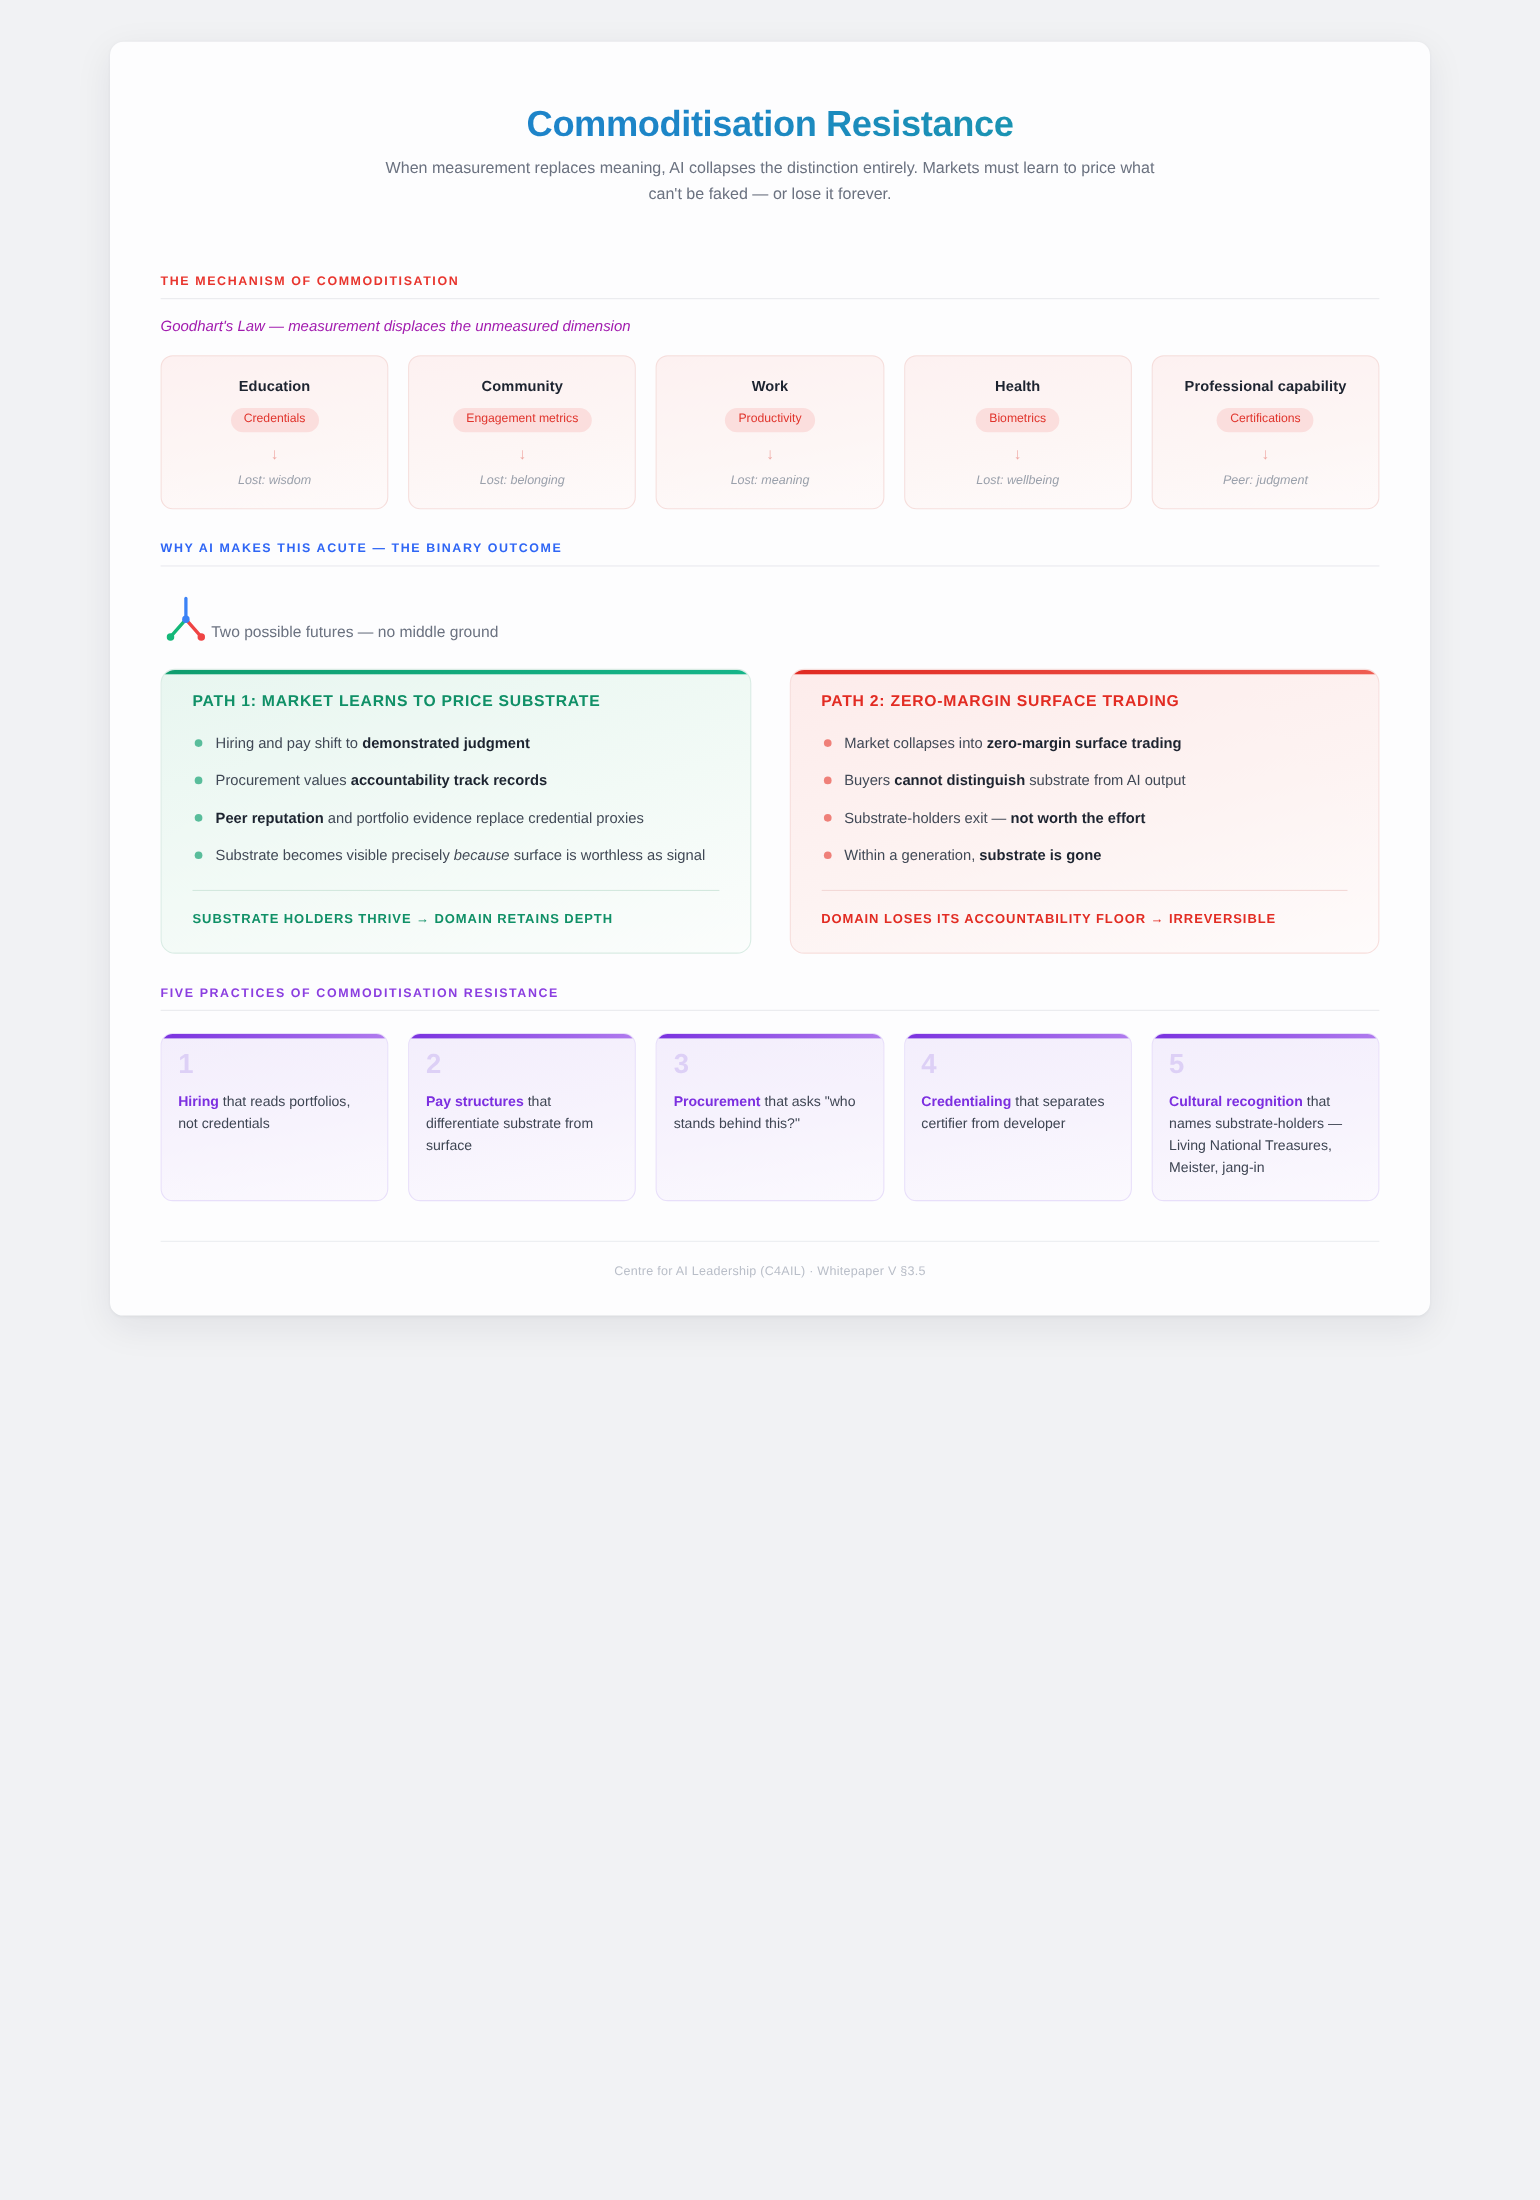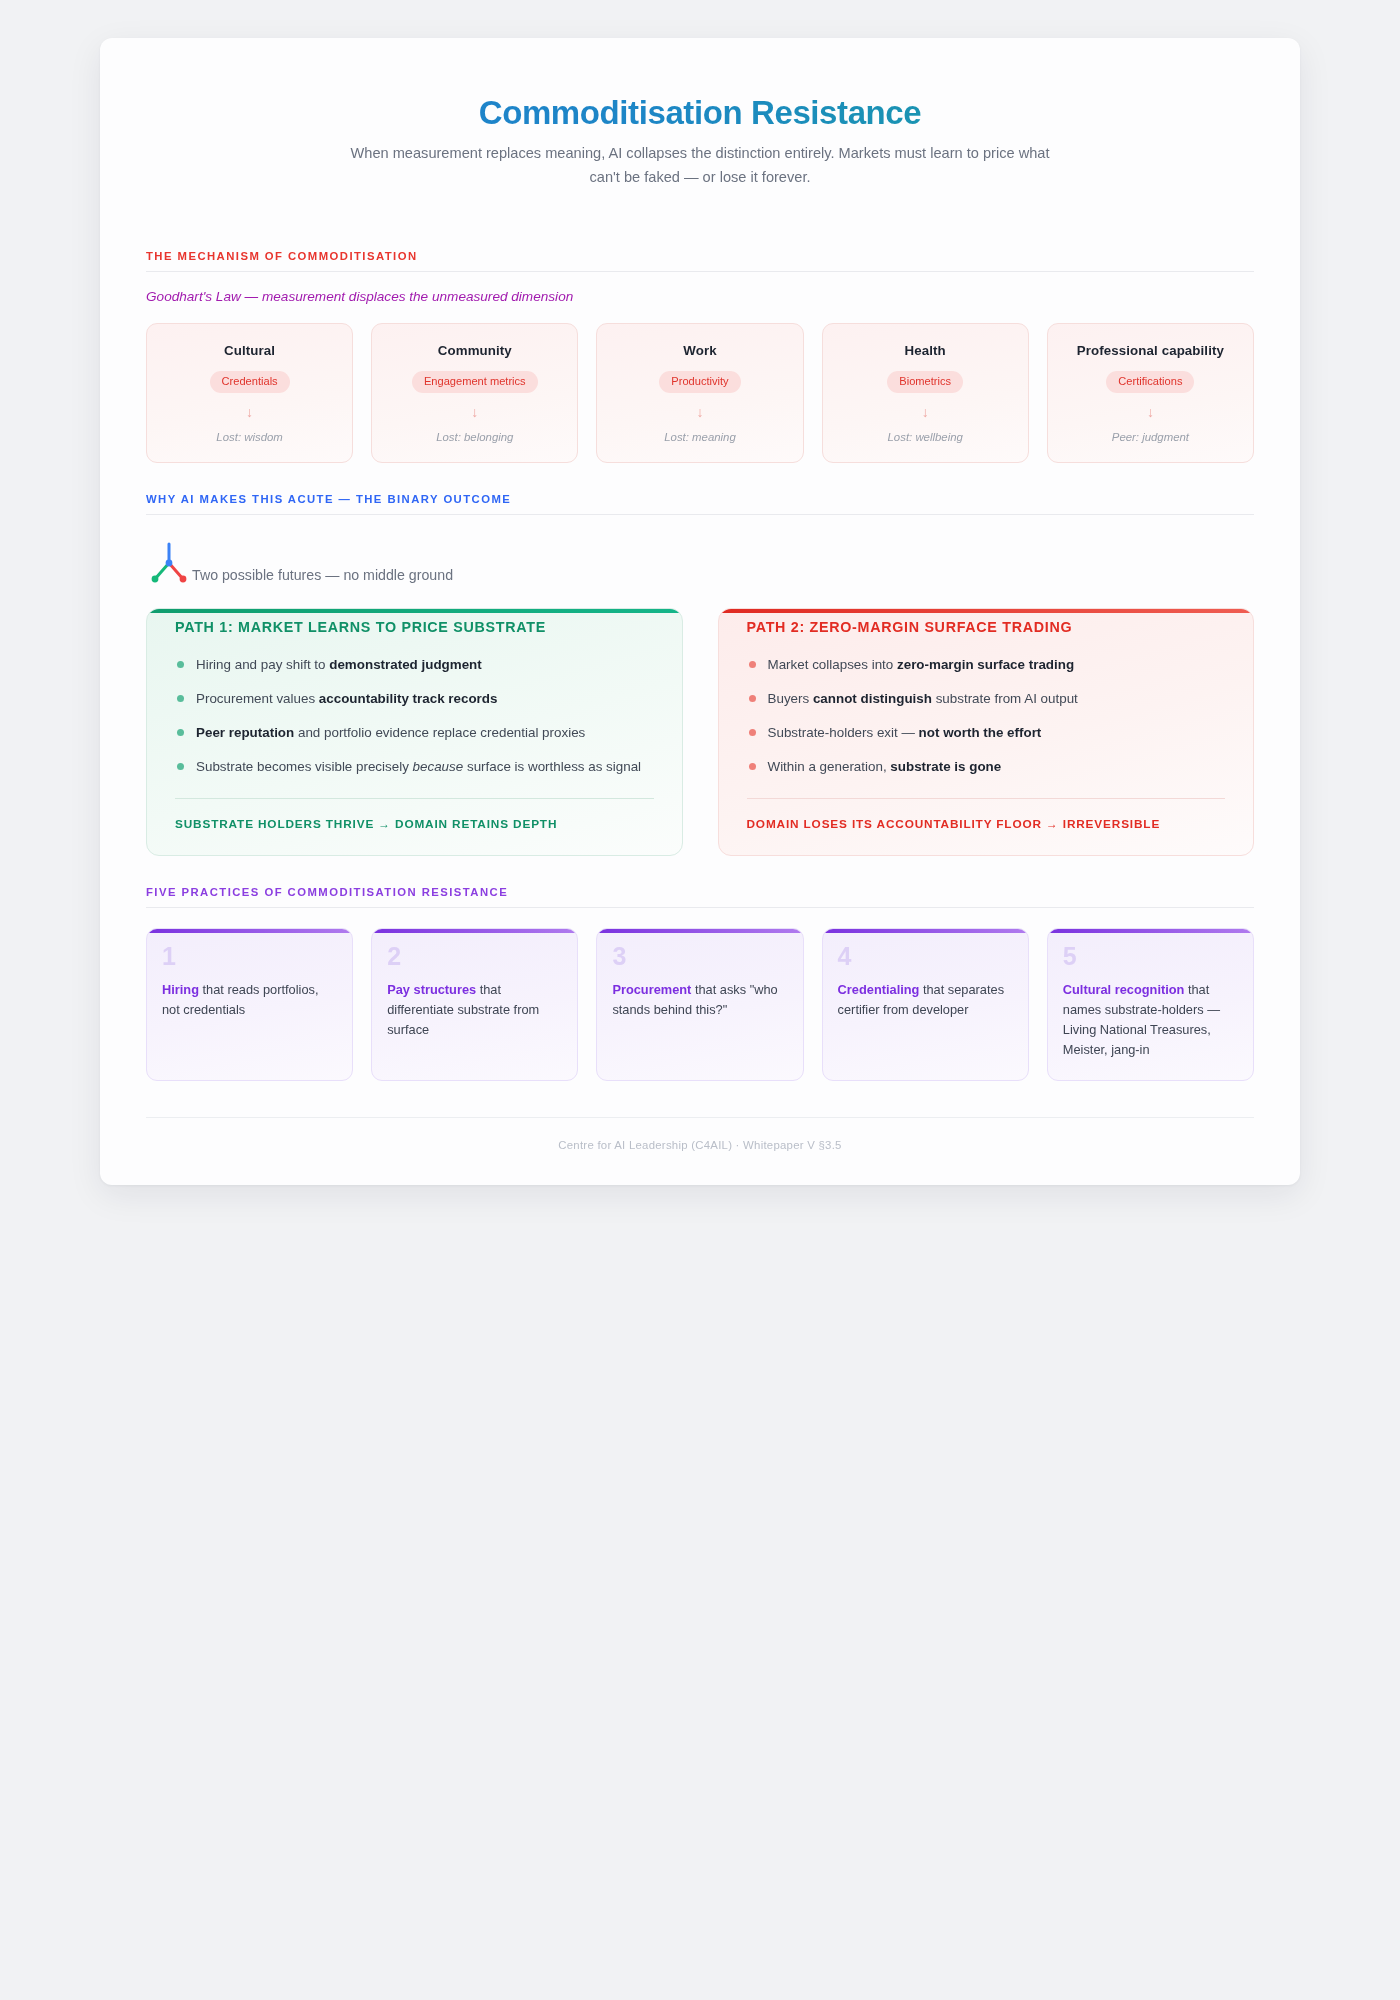--- a/index.html
+++ b/index.html
@@ -140,21 +140,21 @@
   .paths {
     margin-top: 21px;
     display: flex;
     gap: 35px;
   }
 
   .path-card {
     flex: 1 1 0;
     border-radius: 13px;
     border: 1px solid #e6eaea;
-    padding: 10px 28px 24px 28px;
+    padding: 21px 28px 24px 28px;
     position: relative;
     overflow: hidden;
   }
 
   .path-card::before {
     content: "";
     position: absolute;
     left: 0; right: 0; top: 0;
     height: 4px;
   }
@@ -280,21 +280,21 @@
     <div class="hero">
       <div class="hero-title">Commoditisation Resistance</div>
       <div class="hero-sub">When measurement replaces meaning, AI collapses the distinction entirely. Markets must learn to price what can't be faked — or lose it forever.</div>
     </div>
 
     <div class="section">
       <div class="sec-head red">THE MECHANISM OF COMMODITISATION</div>
       <div class="sec-note">Goodhart's Law — measurement displaces the unmeasured dimension</div>
       <div class="mech-row" id="mech-row">
           <div class="mech-card">
-            <div class="mech-title">Cultural</div>
+            <div class="mech-title">Education</div>
             <div><span class="mech-pill">Credentials</span></div>
             <div class="mech-arrow">↓</div>
             <div class="mech-lost">Lost: wisdom</div>
           </div>
           <div class="mech-card">
             <div class="mech-title">Community</div>
             <div><span class="mech-pill">Engagement metrics</span></div>
             <div class="mech-arrow">↓</div>
             <div class="mech-lost">Lost: belonging</div>
           </div>

